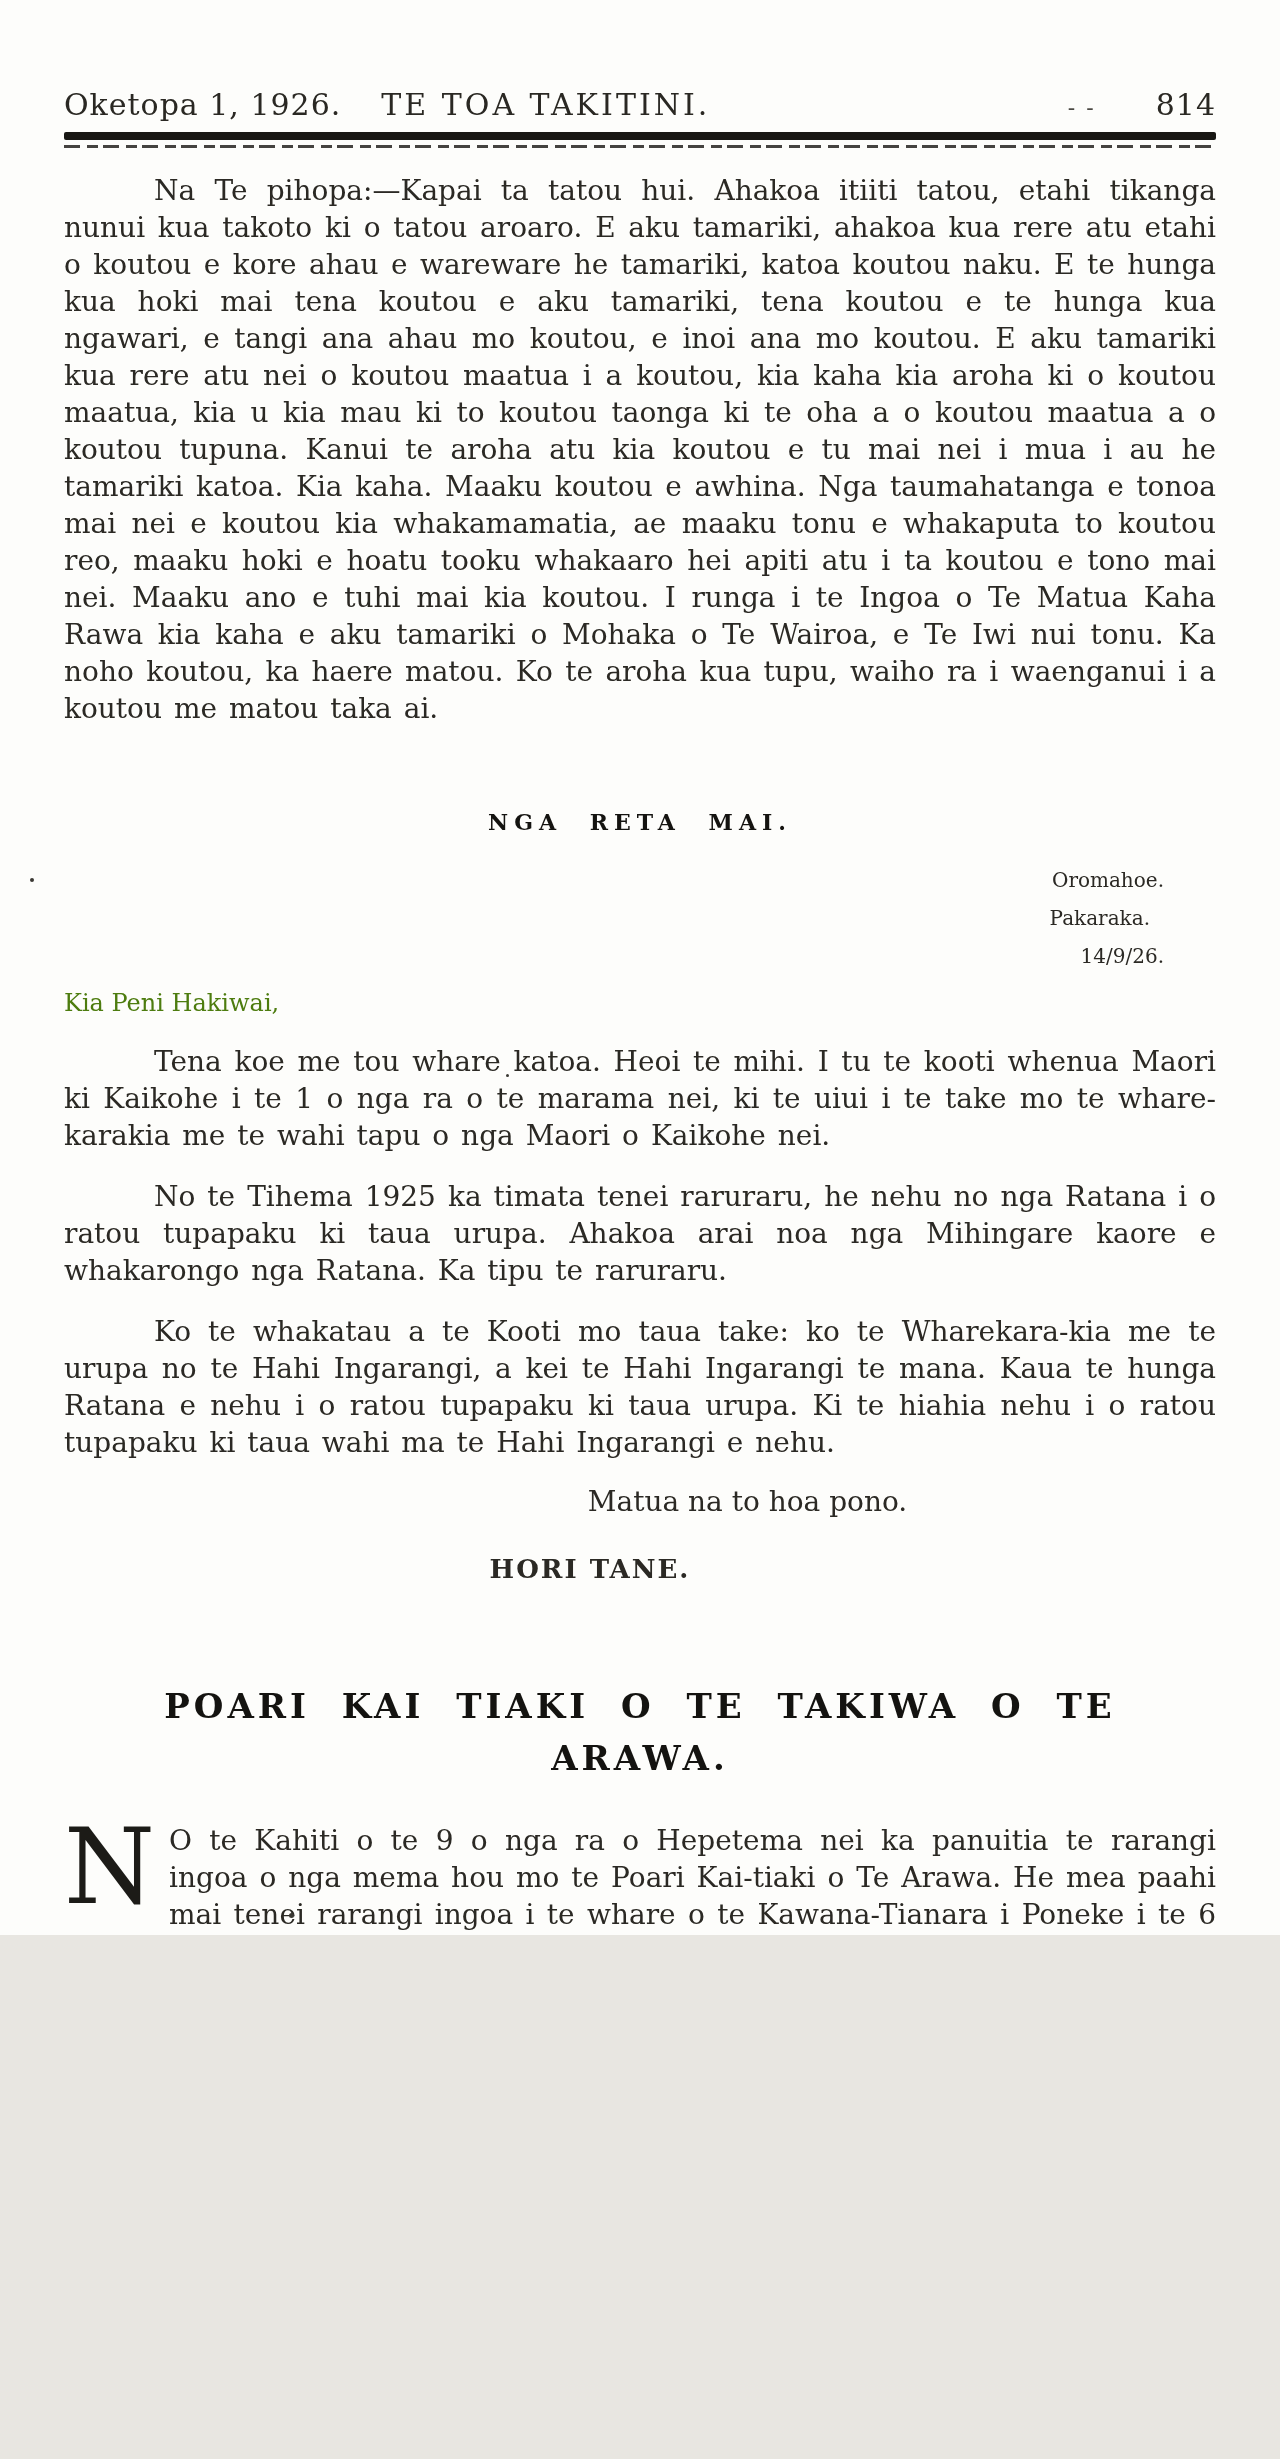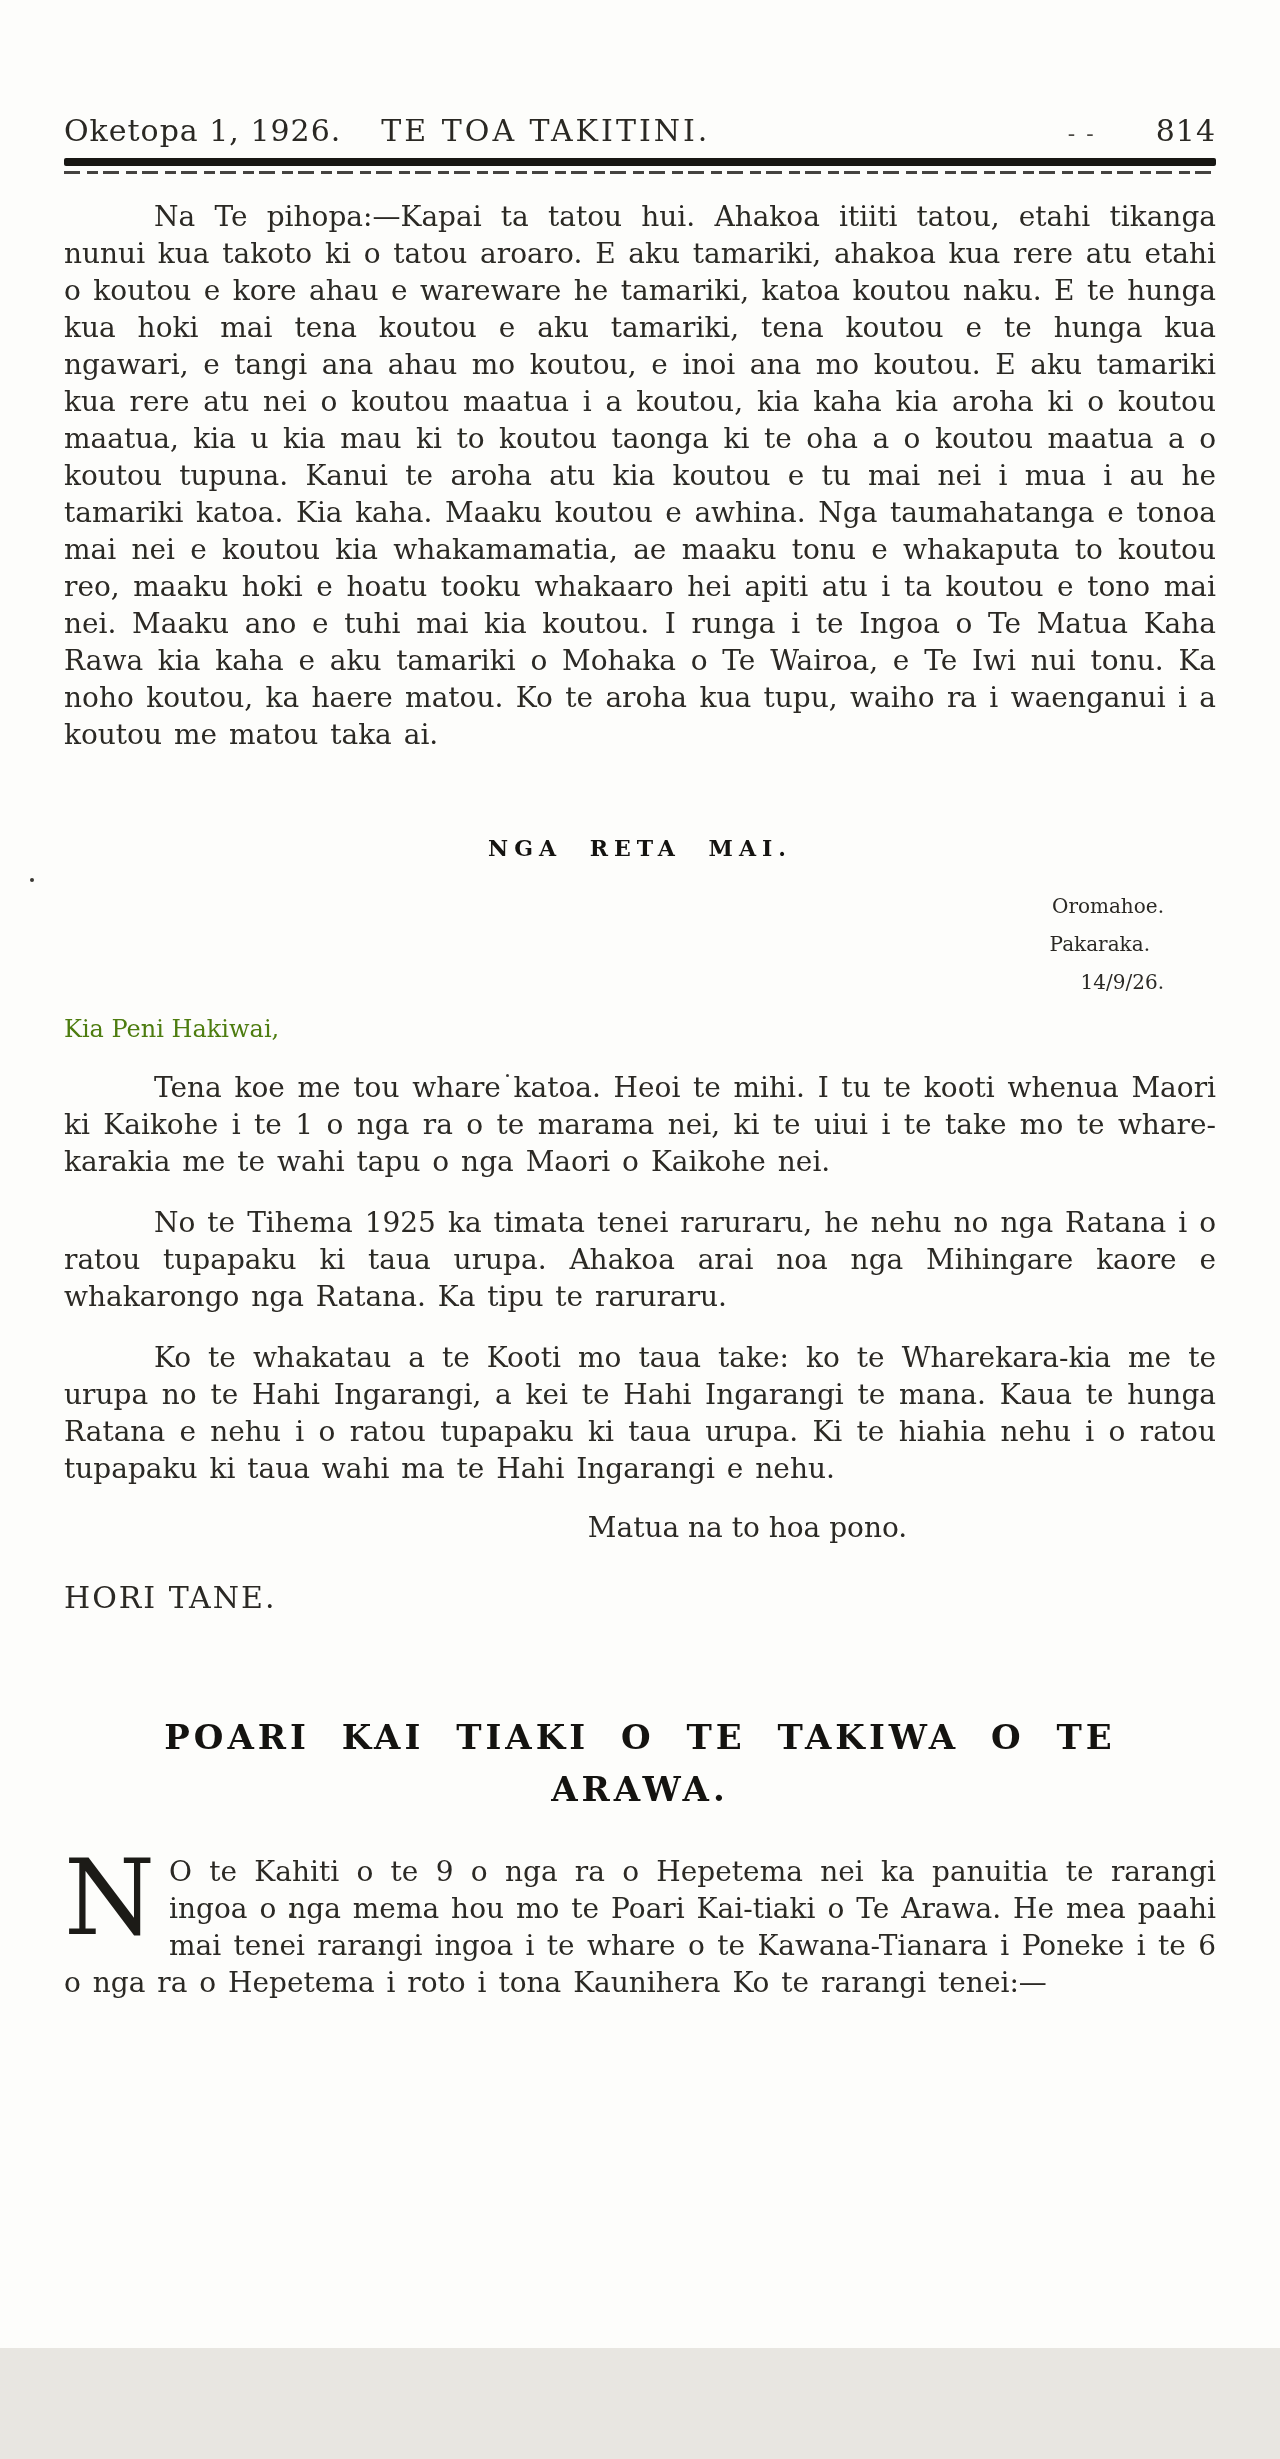--- a/index.html
+++ b/index.html
@@ -1,25 +1,25 @@
 <!DOCTYPE html>
 <html><head>
 <meta charset="utf-8">
 <style>
   html, body { margin: 0; padding: 0; background: #e8e6e1; }
   .page {
     position: relative;
     width: 1280px;
-    height: 2348px;
+    height: 1935px;
     margin: 0 auto;
     background: #fdfdfb;
     color: #23211d;
     font-family: "DejaVu Serif", "Liberation Serif", serif;
     box-sizing: border-box;
-    padding: 113px 64px 0 64px;
+    padding: 87px 64px 0 64px;
     overflow: hidden;
   }
 
   
   .masthead {
     display: flex;
     align-items: baseline;
     font-size: 30px;
     letter-spacing: 1px;
     white-space: nowrap;
@@ -101,25 +101,26 @@
 
   .closing-line {
     margin-top: 14px;
     text-align: center;
     padding-left: 215px;
     font-size: 28px;
     color: #2b2924;
   }
   .signature-line {
     margin-top: 36px;
-    text-align: left;
+    text-align: center;
     padding-right: 100px;
-    font-size: 30px;
+    font-size: 26px;
     letter-spacing: 2px;
     color: #2b2924;
+    font-weight: bold;
   }
 
   
   .poari-heading {
     margin: 96px 0 0 0;
     text-align: center;
     font-weight: bold;
     font-size: 34px;
     letter-spacing: 4px;
     word-spacing: 16px;

